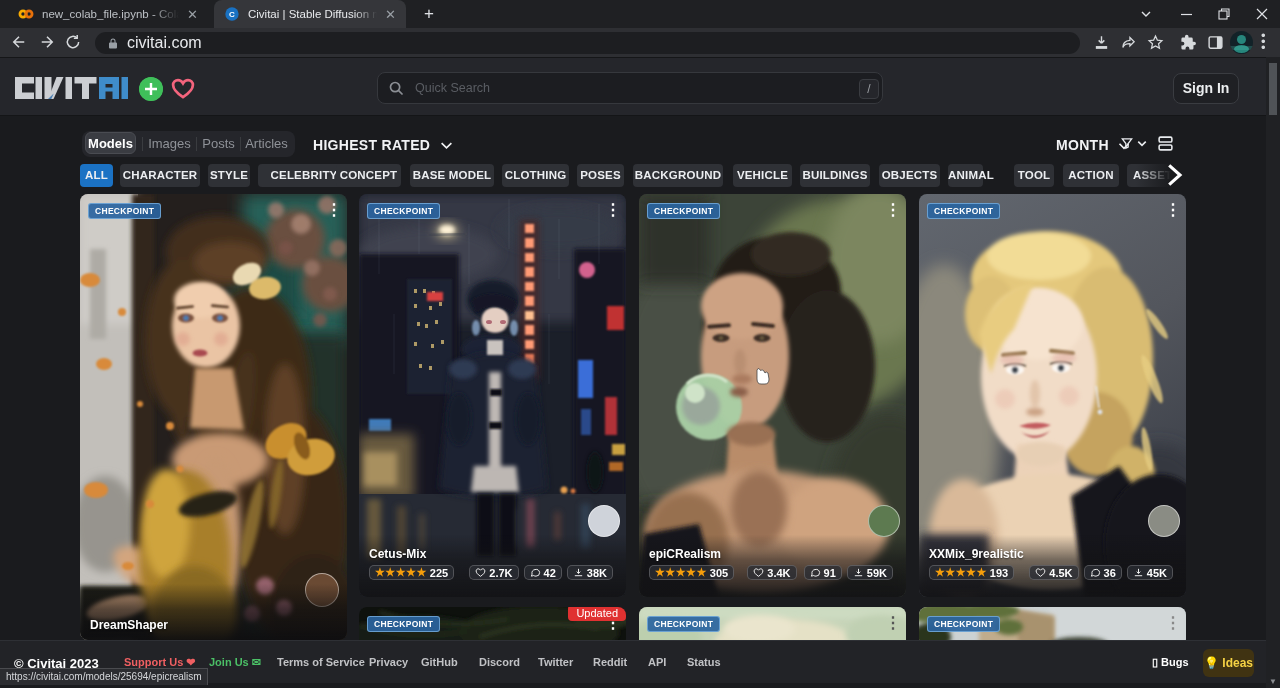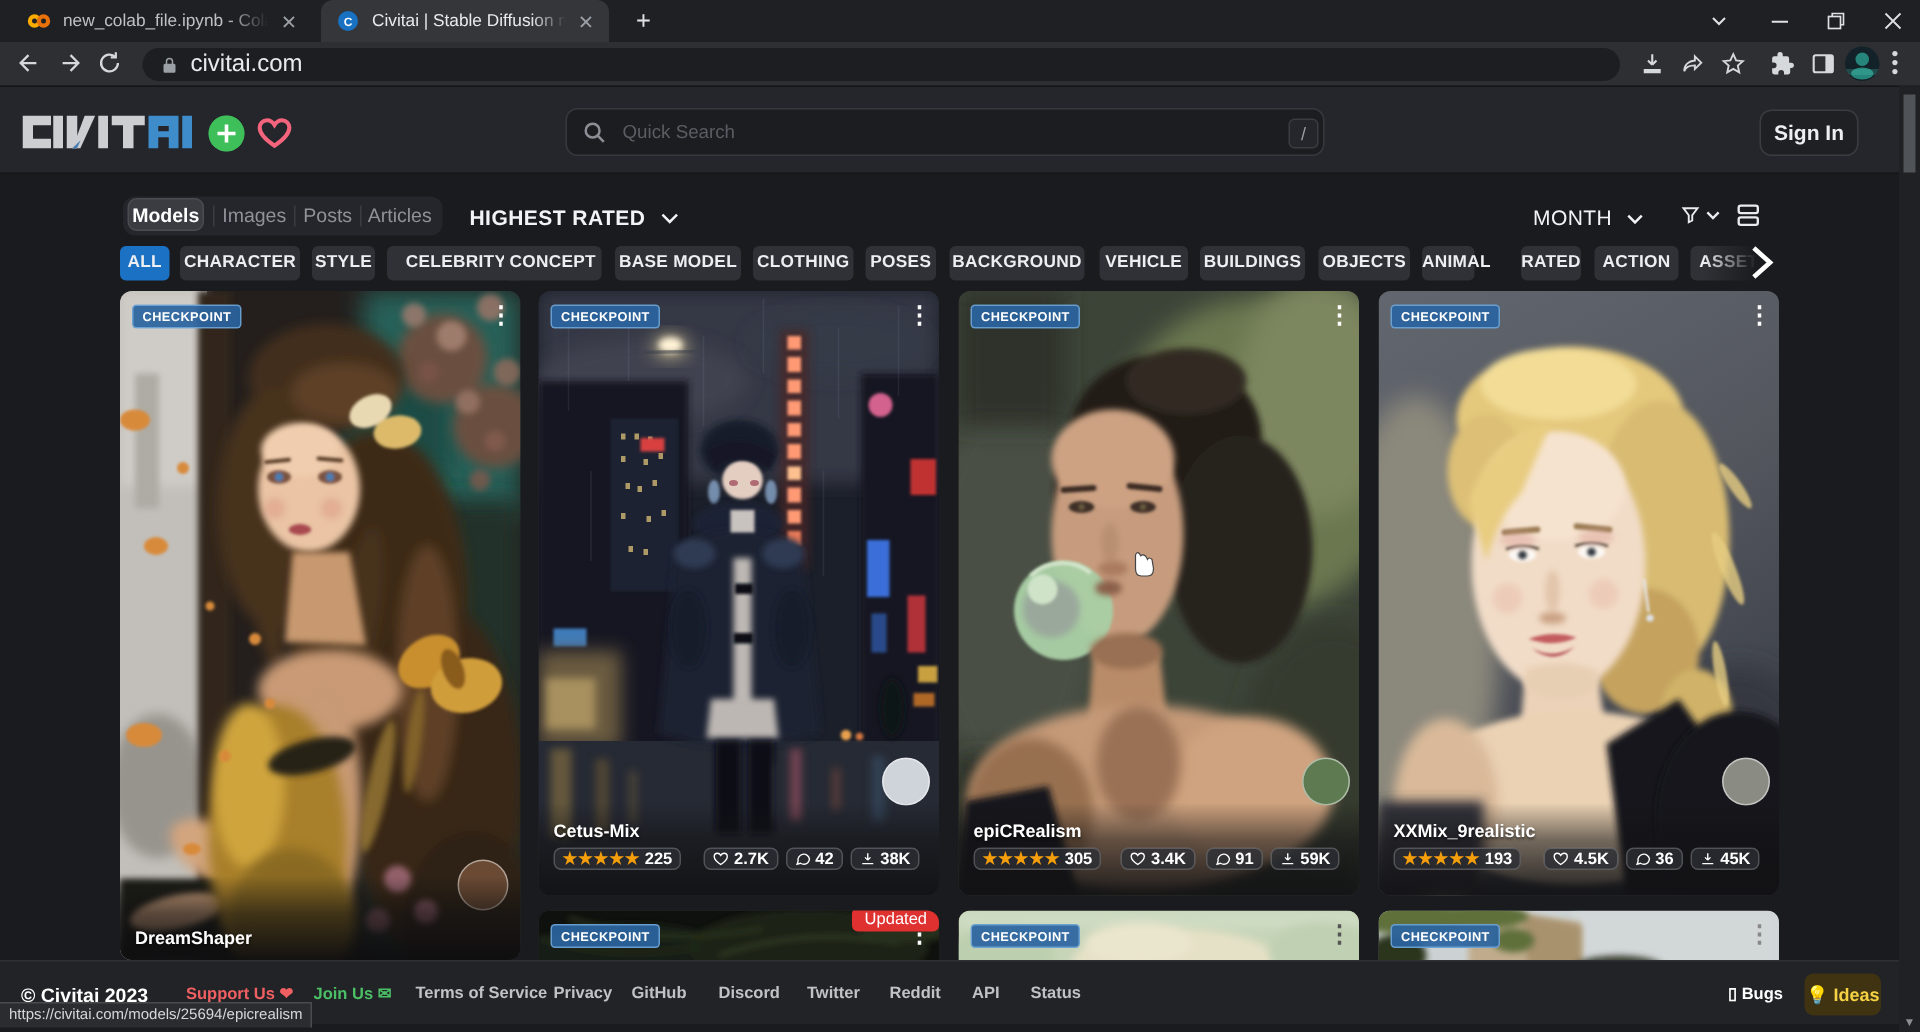--- a/index.html
+++ b/index.html
@@ -35,21 +35,21 @@
 #searchbar .ph { color:#5a5d63; font-size:12.5px; margin-left:10px;}
 #slash { position:absolute; right:3px; top:6px; width:20px; height:20px; background:#25262b; border:1px solid #3a3c41; border-radius:4px; color:#9a9da2; font-size:12px; text-align:center; line-height:18px;}
 #signin { position:absolute; left:1173px; top:16px; width:66px; height:31px; border:1px solid #3a3c41; border-radius:8px; color:#eceef0; font-size:14px; font-weight:bold; text-align:center; line-height:29px; background:#1f2024;}
 
 
 #segctl { position:absolute; left:82px; top:74px; width:213px; height:26px; background:#25262b; border-radius:8px;}
 .seg { position:absolute; top:2px; font-size:13px; color:#8f9298; height:21px; line-height:21px; text-align:center;}
 .seg.active { background:#3a3c42; border-radius:6px; color:#fff; font-weight:bold; border:1px solid #4a4c52; top:1px; height:22px; line-height:22px;}
 .segdiv { position:absolute; top:6px; width:1px; height:14px; background:#3a3c40; }
 #hr-label { position:absolute; left:313px; top:80px; font-size:14px; font-weight:bold; color:#f2f3f5; letter-spacing:0.3px;}
-#month-label { position:absolute; left:1022px; top:80px; font-size:14px; font-weight:normal; color:#f2f3f5; letter-spacing:0.3px;}
+#month-label { position:absolute; left:1056px; top:80px; font-size:14px; font-weight:bold; color:#f2f3f5; letter-spacing:0.3px;}
 
 #chips { position:absolute; left:0px; top:107px; width:1266px; height:23px; }
 .chip { position:absolute; top:0; background:#2f3136; border-radius:4px; color:#eceef1; font-size:11.5px; font-weight:bold; height:23px; line-height:23px; text-align:center; letter-spacing:0.2px;}
 .chip.on { background:#1b72c4; }
 #chipfade { position:absolute; left:1136px; top:103px; width:50px; height:30px; background:linear-gradient(90deg, rgba(26,27,30,0), #1a1b1e 70%); }
 #chiparrow { position:absolute; left:1163px; top:106px; width:22px; height:24px; color:#fff;}
 
 
 .card { position:absolute; border-radius:8px; overflow:hidden; background:#25262b; }
 .badge { position:absolute; left:8px; top:9px; background:rgba(42,100,160,0.92); border:1px solid rgba(125,179,226,0.75); color:#fff; font-size:8.5px; font-weight:bold; letter-spacing:0.3px; padding:2px 6px; border-radius:3px; }
@@ -232,21 +232,21 @@
       <div class="chip" style="left:258px;width:92px;">CELEBRITY</div>
       <div class="chip" style="left:336px;width:65px;">CONCEPT</div>
       <div class="chip" style="left:410px;width:84px;">BASE MODEL</div>
       <div class="chip" style="left:502px;width:67px;">CLOTHING</div>
       <div class="chip" style="left:577px;width:47px;">POSES</div>
       <div class="chip" style="left:633px;width:90px;">BACKGROUND</div>
       <div class="chip" style="left:733px;width:59px;">VEHICLE</div>
       <div class="chip" style="left:800px;width:70px;">BUILDINGS</div>
       <div class="chip" style="left:879px;width:61px;">OBJECTS</div>
       <div class="chip" style="left:948px;width:35px;">ANIMAL</div>
-      <div class="chip" style="left:1014px;width:40px;">RATED</div>
+      <div class="chip" style="left:1014px;width:40px;">TOOL</div>
       <div class="chip" style="left:1063px;width:56px;">ACTION</div>
       <div class="chip" style="left:1127px;width:59px;">ASSETS</div>
     </div>
     <div id="chipfade"></div>
     <svg id="chiparrow" viewBox="0 0 16 20">
         <path d="M4 2l9 8-9 8" stroke="#fff" stroke-width="2.6" fill="none"></path>
       </svg>
 
     <div class="card" id="card1" style="left:80px; top:137px; width:267px; height:446px;">
       <svg width="267" height="446" viewBox="0 0 267 446">

